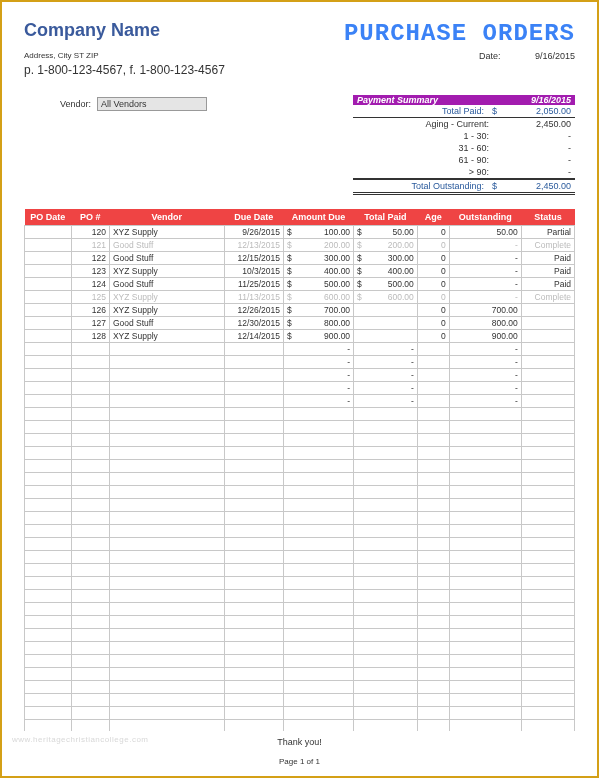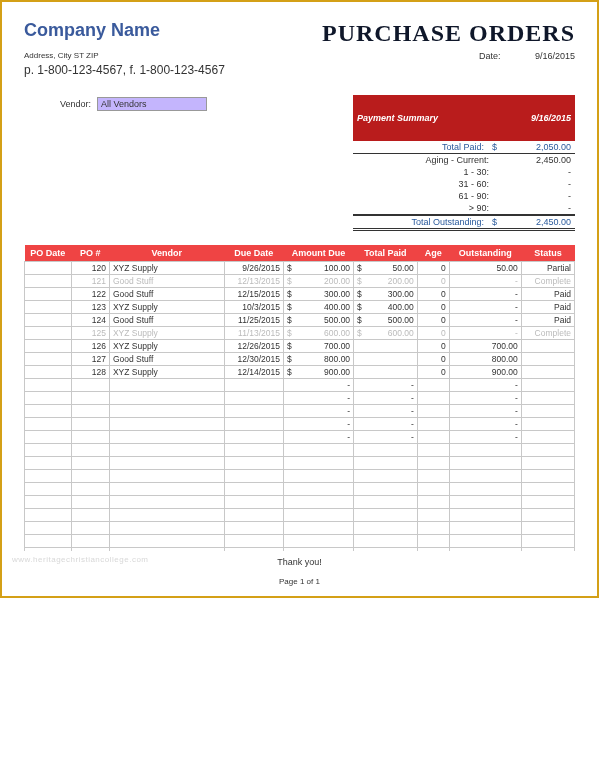--- a/index.html
+++ b/index.html
@@ -4,21 +4,21 @@
 <style>
   * { box-sizing: border-box; margin: 0; padding: 0; }
   body {
     background: #fff;
     font-family: Arial, sans-serif;
     font-size: 9px;
     color: #333;
   }
   .page-border {
     width: 599px;
-    height: 598px;
+    height: 778px;
     border: 2px solid #d4a017;
     background: #fff;
     position: relative;
     padding: 18px 22px 10px 22px;
     display: flex;
     flex-direction: column;
   }
   .header-row {
     display: flex;
     justify-content: space-between;
@@ -27,23 +27,23 @@
   }
   .company-name {
     font-size: 18px;
     font-weight: bold;
     color: #3a5a9c;
     font-family: Arial, sans-serif;
   }
   .doc-title {
     font-size: 24px;
     font-weight: bold;
-    color: #0f172a;
+    color: #3b82f6;
     letter-spacing: 1px;
-    font-family: Liberation Serif, serif;
+    font-family: Liberation Mono, monospace;
   }
   .subheader-row {
     display: flex;
     justify-content: space-between;
     font-size: 8px;
     color: #555;
     margin-bottom: 2px;
   }
   .address { color: #333; }
   .date-line { color: #333; font-size: 9px; }
@@ -60,36 +60,36 @@
     display: flex;
     align-items: center;
     gap: 6px;
     margin-top: 2px;
     margin-left: 36px;
   }
   .vendor-label { font-size: 9px; }
   .vendor-select {
     border: 1px solid #999;
     font-size: 9px;
-    background: #c4b5fd;
+    background: #e5e5e5;
     padding: 1px 3px;
     width: 110px;
   }
 
   .summary {
     width: 222px;
     font-size: 9px;
   }
   .summary-header {
-    background: #b91c1c;
+    background: #a21caf;
     color: #fff;
     font-weight: bold;
     display: flex;
     justify-content: space-between;
-    padding: 18px 4px;
+    padding: 0 4px;
     font-style: italic;
   }
   .summary-row {
     display: flex;
     justify-content: flex-end;
     padding: 1px 4px;
     gap: 8px;
   }
   .summary-row .slabel { flex: 1; text-align: right; }
   .summary-row .sval { width: 66px; text-align: right; }

